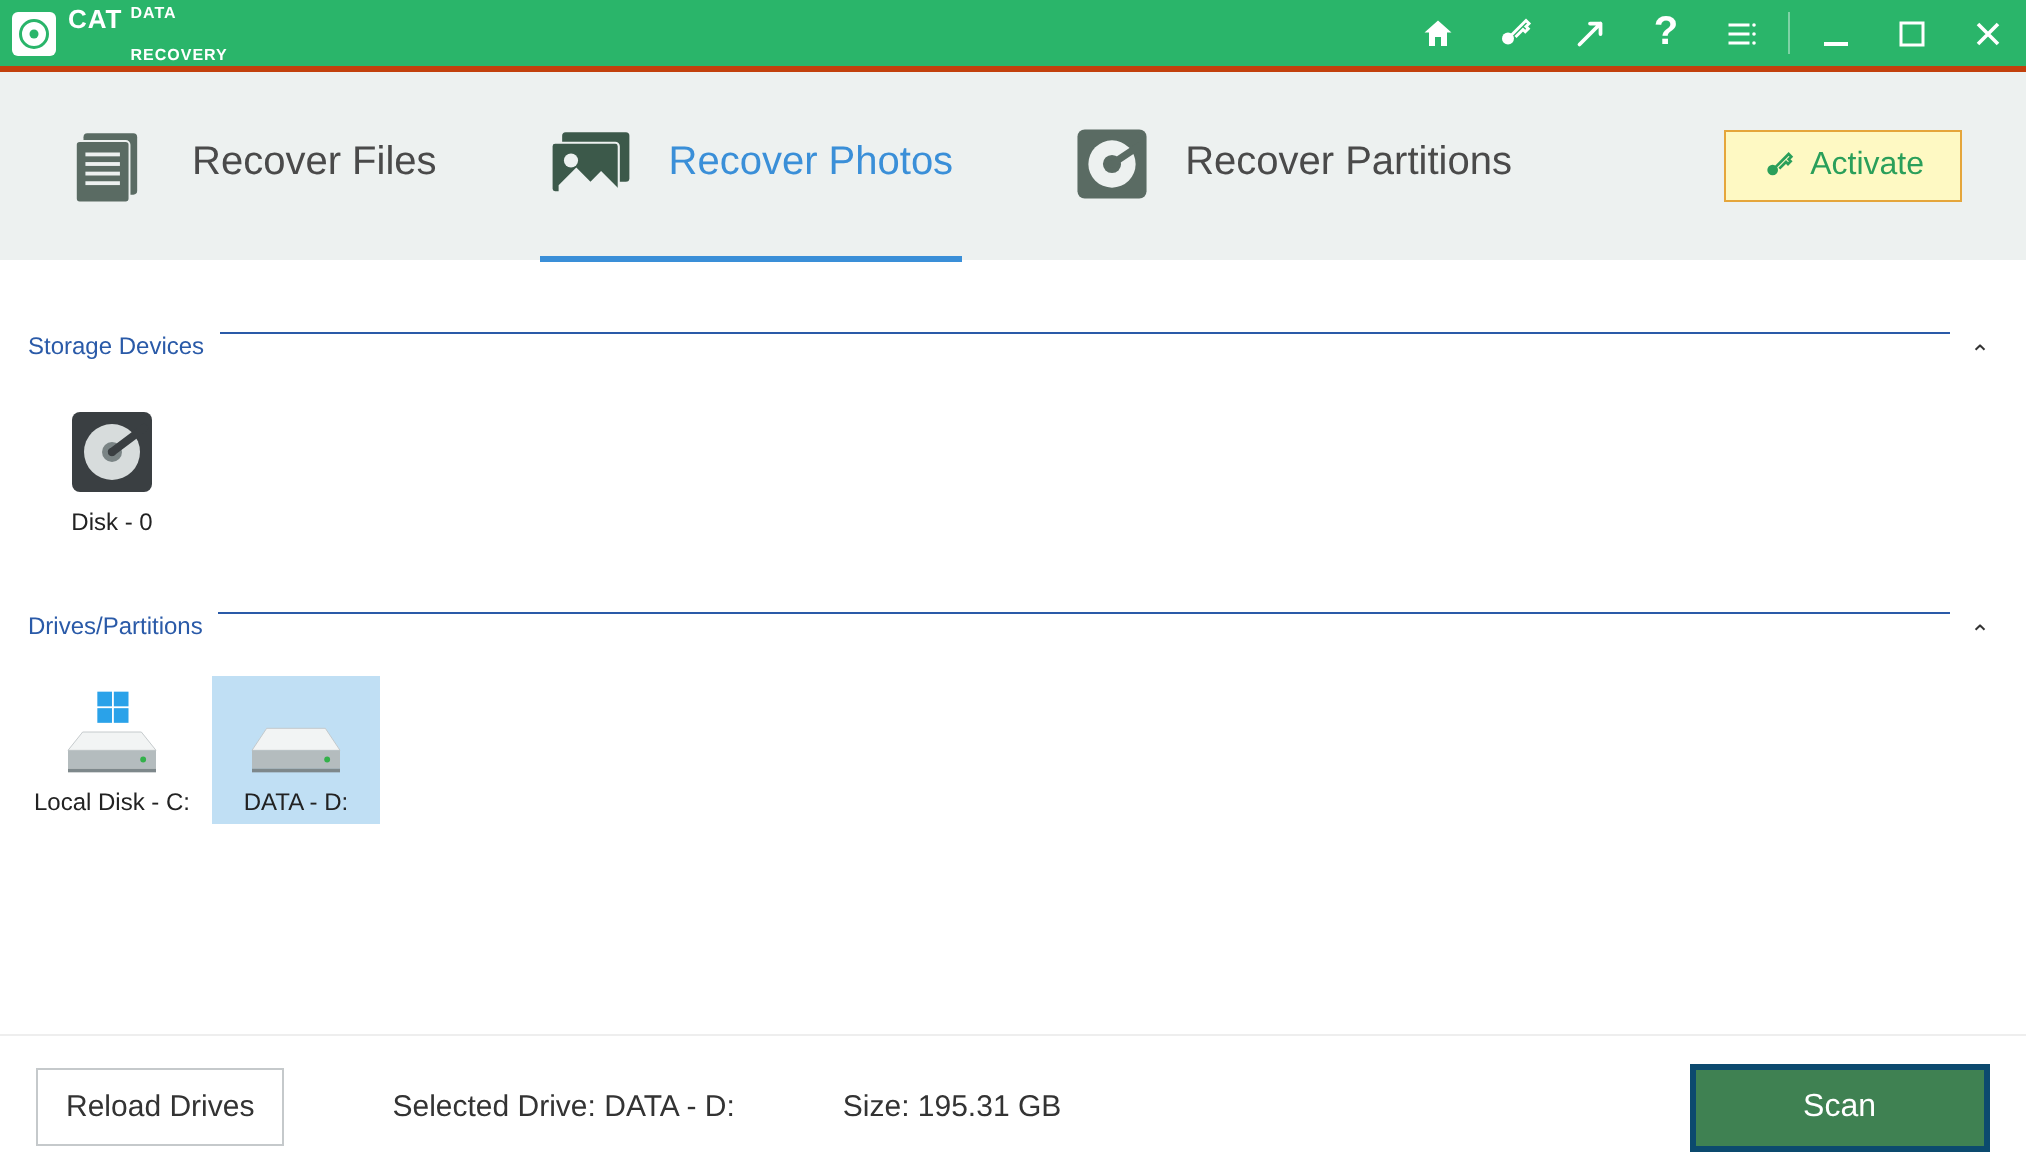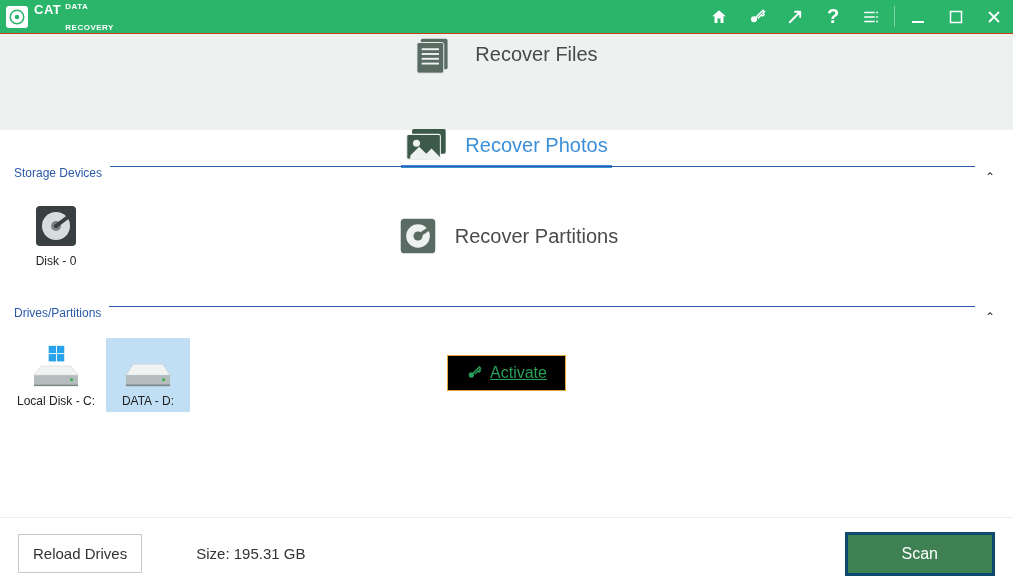--- a/index.html
+++ b/index.html
@@ -22,39 +22,39 @@
 .logo-wrap { display: flex; flex-direction: row; color: #fff; }
 
 .titlebar-right { display: flex; align-items: stretch; }
 .tb-btn {
   width: 38px; display: flex; align-items: center; justify-content: center;
   color: #fff; font-size: 16px; cursor: pointer;
 }
 .tb-sep { width: 1px; background: rgba(255,255,255,0.4); margin: 6px 4px; }
 
 .toolbar {
-  height: 97px; background: #edf1f0; border-top: 1px solid #c2410c;
-  display: flex; align-items: center; padding: 0 32px; gap: 48px; flex-direction: column;
+  height: 97px; background: #edf1f0; border-top: 3px solid #c2410c;
+  display: flex; align-items: center; padding: 0 32px; gap: 48px;
 }
 .tab {
   display: flex; align-items: center; gap: 14px; height: 96px;
   border-bottom: 3px solid transparent; cursor: pointer; padding: 0 4px;
   color: #4a4a4a;
 }
 .tab.active { border-bottom-color: #3a8fd8; color: #3a8fd8; }
 .tab-icon { width: 46px; height: 40px; fill: #5a6b63; }
 .tab.active .tab-icon { fill: #3c594a; }
 .tab-icon-2 { fill: #3c594a; }
 .tab-label { font-size: 20px; }
 
 .spacer { flex: 1; }
 .activate-btn {
-  border: 1px solid #e5a63b; background: #000000; color: #2a9f5a;
+  border: 1px solid #e5a63b; background: #fef9c3; color: #2a9f5a;
   display: flex; align-items: center; gap: 8px;
-  padding: 8px 18px; cursor: pointer; font-size: 16px; text-decoration: underline;
+  padding: 8px 18px; cursor: pointer; font-size: 16px;
 }
 .activate-btn .key-icn { width: 16px; height: 16px; fill: #2a9f5a; }
 
 .content { padding: 8px 14px 0 14px; height: calc(579px - 33px - 97px - 62px); overflow: auto; }
 
 .section-hdr {
   color: #2a5aa8; font-size: 12px; display: flex; align-items: flex-start;
   margin: 28px 0 6px 0; position: relative;
 }
 .section-hdr .line {
@@ -257,16 +257,19 @@
       </svg>
       <span class="item-label">DATA - D:</span>
     </div>
   </div>
 
 </div>
 
 <div class="footer">
   <button class="reload-btn">Reload Drives</button>
   <span class="status">
+    <span>Selected Drive: </span><span>DATA - D:</span>
+  </span>
+  <span class="status">
     <span>Size: </span><span>195.31 GB</span>
   </span>
   <button class="scan-btn">Scan</button>
 </div>
 
 </body></html>

